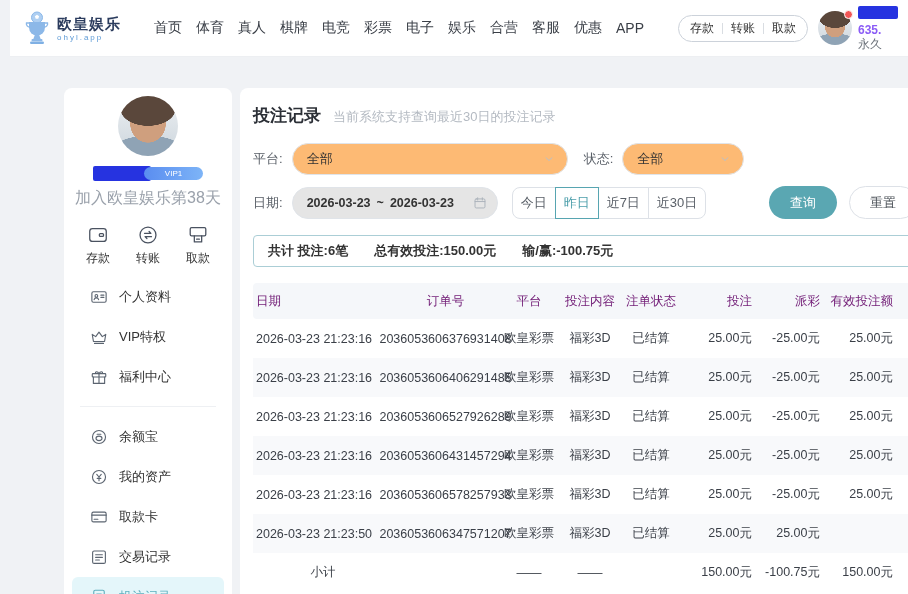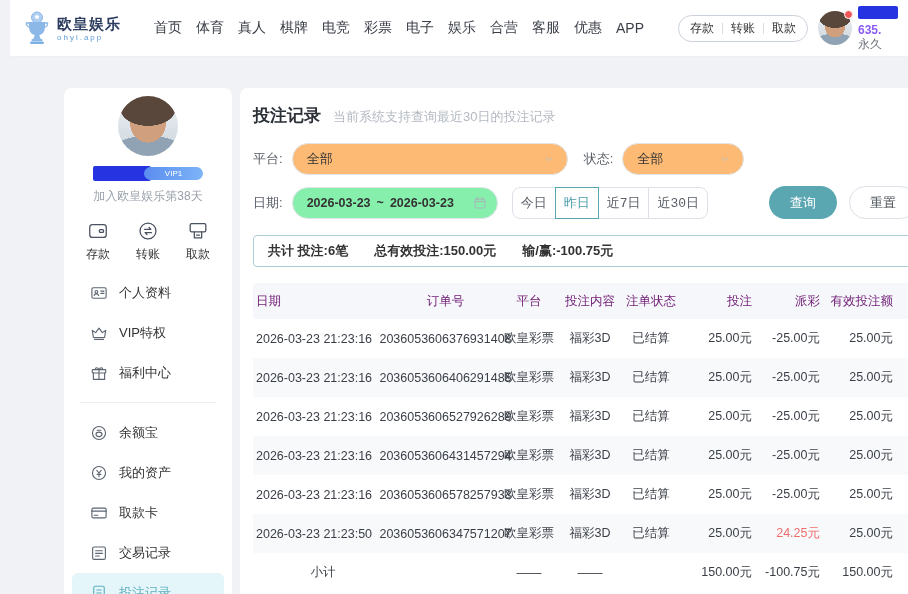--- a/index.html
+++ b/index.html
@@ -37,21 +37,21 @@
   .viptext{font-size:12px;color:#6a7078;line-height:13px}
 
   
   .sidebar{position:absolute;left:64px;top:88px;width:168px;height:540px;background:#fff;
            border-radius:8px;padding-top:8px}
   .avatar-lg{width:60px;height:60px;border-radius:50%;margin:0 auto;cursor:pointer}
   .name-row{display:flex;justify-content:center;align-items:center;margin-top:9px;height:16px}
   .censor.lg{width:58px;height:15px}
   .vipbadge{height:13px;padding:0 21px;border-radius:7px;background:linear-gradient(90deg,#5a8df0,#7db4f7);
             color:#fff;font-size:8px;line-height:13px;margin-left:-7px;position:relative;z-index:1}
-  .join{text-align:center;font-size:12px;color:#9aa1ab;margin-top:7px}
+  .join{text-align:center;font-size:16px;color:#9aa1ab;margin-top:7px}
   .quick{display:flex;justify-content:space-between;padding:0 22px;margin-top:15px}
   .qitem{display:flex;flex-direction:column;align-items:center;gap:4px;cursor:pointer;color:#4a5260}
   .qitem span{font-size:12px;color:#333}
   .menu{margin-top:10px}
   .mitem{display:flex;align-items:center;gap:11px;height:40px;padding-left:18px;margin:0 8px;
          border-radius:6px;font-size:13px;color:#333;cursor:pointer}
   .mitem svg{color:#5b6470;flex:none}
   .mitem.active{background:#e4f6fa;color:#5fb0bf}
   .mitem.active svg{color:#5fb0bf}
   .mdivider{height:1px;background:#eef0f3;margin:9px 16px 8px 16px}
@@ -66,25 +66,25 @@
   .frow2{margin-top:11px}
   .flabel{font-size:13px;color:#5a6068;margin-right:9px;flex:none}
   .select{height:32px;border:1px solid #e0e4e9;border-radius:16px;display:flex;align-items:center;
           padding:0 12px 0 14px;font-size:13px;color:#333;cursor:pointer;background:#fdba74}
   .select .val{flex:1}
   .select.w-lg{width:276px;margin-right:16px}
   .select.w-sm{width:122px}
   .chev{color:#b9c0c8;flex:none}
   .dateinput{height:32px;width:206px;border:1px solid #e0e4e9;border-radius:16px;display:flex;
              align-items:center;padding:0 10px 0 14px;gap:6px;font-size:12.5px;font-weight:bold;
-             color:#333;cursor:pointer;background:#86efac}
+             color:#333;cursor:pointer;background:#e5e5e5}
   .dateinput .cal{margin-left:auto;color:#aab1ba}
   .seggroup{display:flex;margin-left:14px}
   .seg{height:32px;padding:0 8px;min-width:42px;border:1px solid #dde1e7;background:#fff;font-size:13px;
-       color:#5a6068;margin-left:-1px;cursor:pointer;font-family:Liberation Mono, monospace}
+       color:#5a6068;margin-left:-1px;cursor:pointer;font-family:Liberation Sans, sans-serif}
   .seg:first-child{border-radius:8px 0 0 8px;margin-left:0}
   .seg:last-child{border-radius:0 8px 8px 0}
   .seg.active{border-color:#57a5b1;color:#4d9fab;position:relative;z-index:1}
   .btn{height:33px;width:68px;border-radius:17px;font-size:13px;cursor:pointer;font-family:inherit}
   .btn-primary{background:#5aa7b2;color:#fff;border:none;margin-left:auto}
   .btn-plain{background:#fff;color:#4a5057;border:1px solid #dde1e7;margin-left:12px}
   .summary{margin-top:16px;border:1px solid #abced6;border-radius:4px;height:32px;display:flex;
            align-items:center;padding:0 14px;gap:26px;font-size:13px;color:#333;font-weight:bold}
 
   
@@ -378,21 +378,20 @@
         <div class="td">-25.00元</div>
         <div class="td">25.00元</div>
       </div>
         <div class="trow">
         <div class="td">2026-03-23 21:23:50</div>
         <div class="td">2036053606347571207</div>
         <div class="td">欧皇彩票</div>
         <div class="td">福彩3D</div>
         <div class="td">已结算</div>
         <div class="td">25.00元</div>
-        <div class="td red">24.25元</div>
         <div class="td">25.00元</div>
       </div>
       </div>
     <div class="trow subtotal">
       <div class="td">小计</div>
       <div class="td"></div>
       <div class="td">——</div>
       <div class="td">——</div>
       <div class="td"></div>
       <div class="td">150.00元</div>

